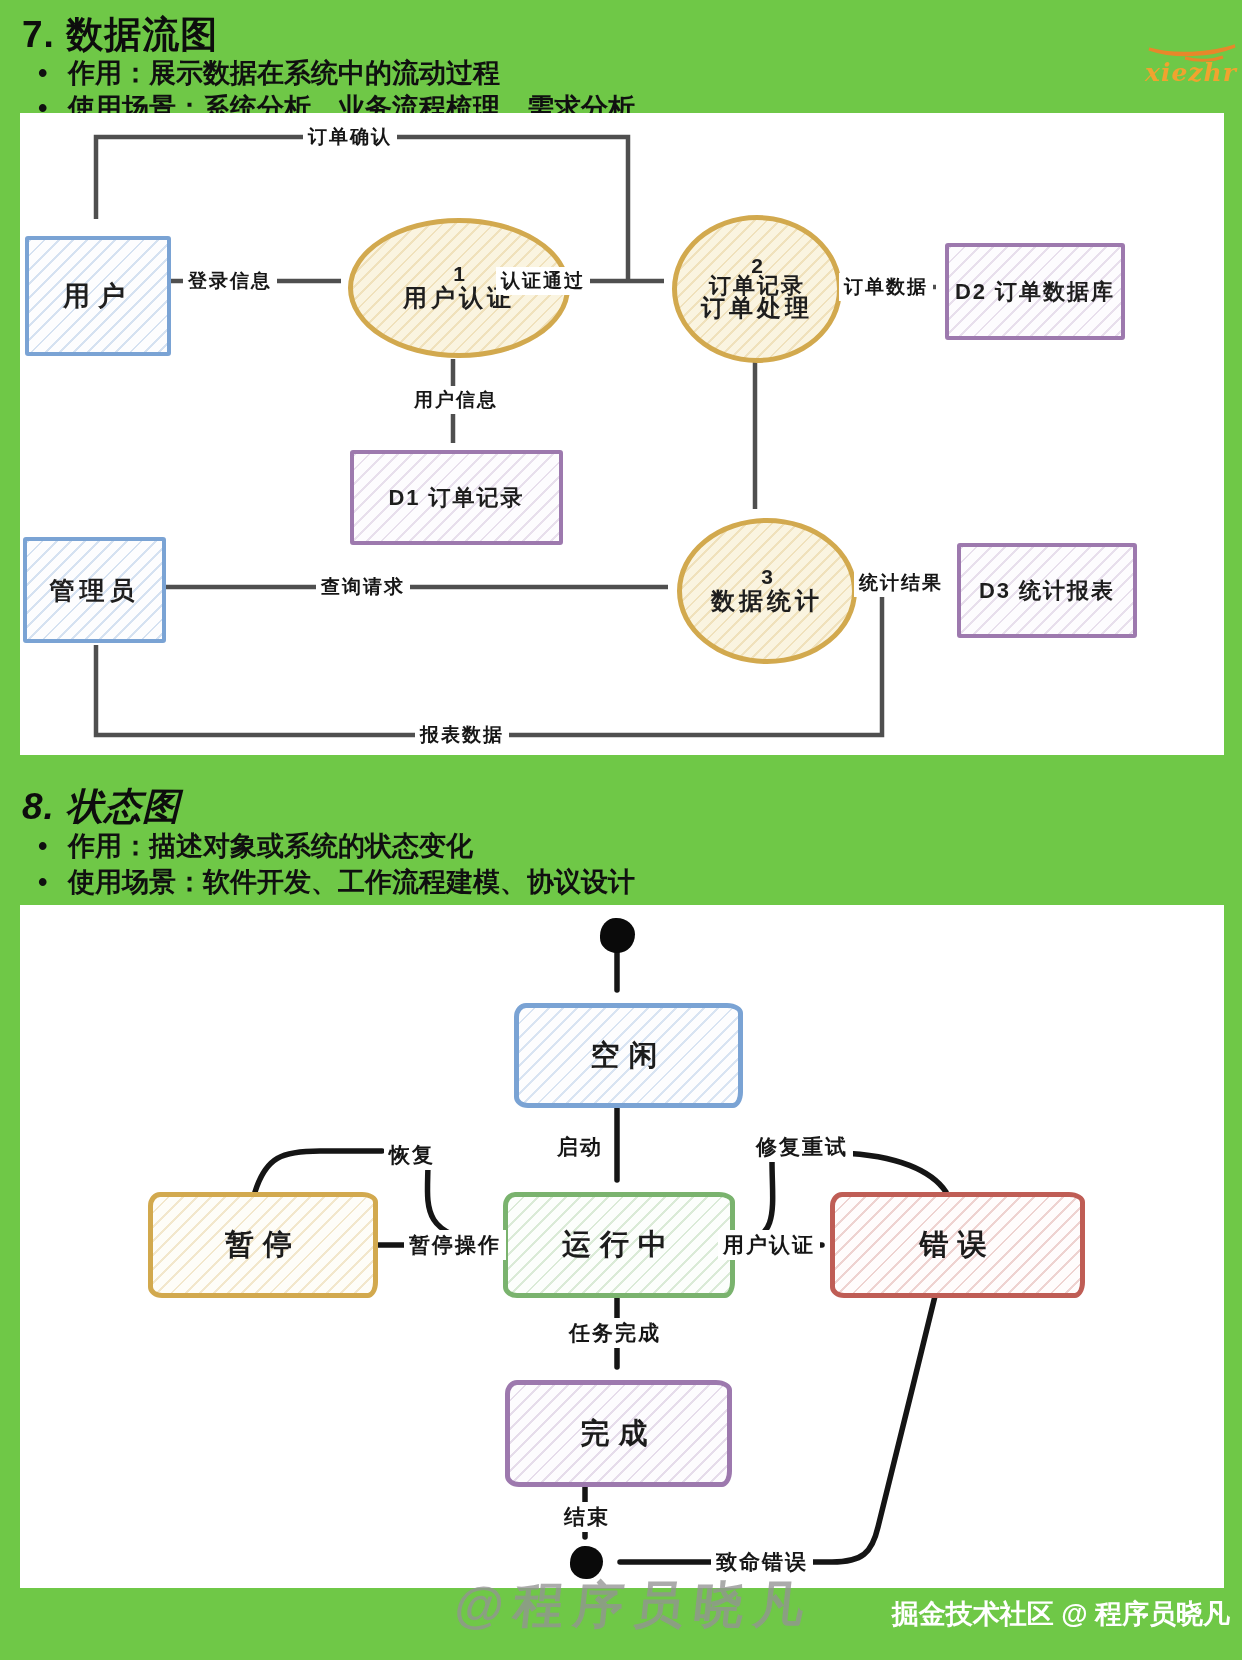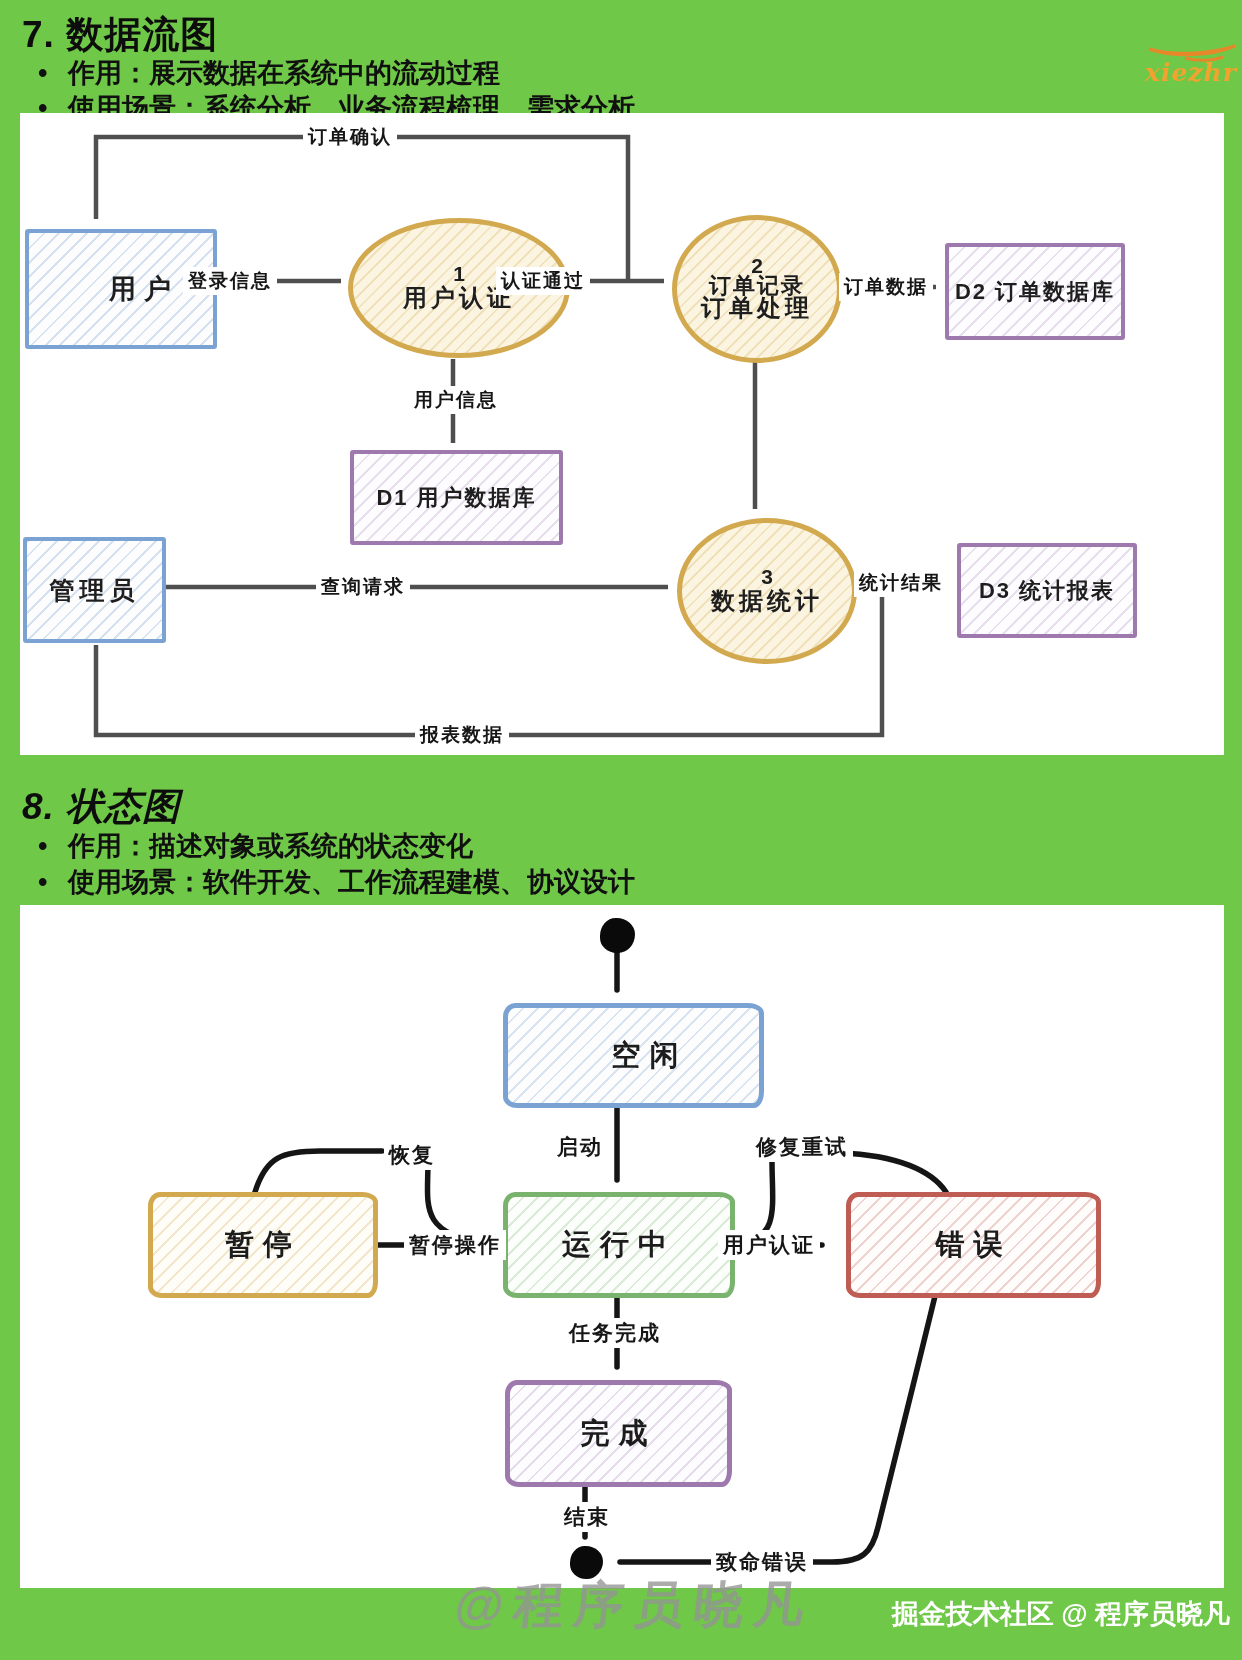--- a/index.html
+++ b/index.html
@@ -36,21 +36,21 @@
     font-size:19px;font-weight:700;color:#161616;letter-spacing:2px;white-space:nowrap;}
   .slabel{font-size:21px;}
 
   
   .sbox{position:absolute;display:flex;align-items:center;justify-content:center;
     font-size:29px;font-weight:700;letter-spacing:9px;color:#1c1c1c;
     border-radius:12px 16px 10px 14px / 14px 10px 16px 11px;border:5px solid #000;}
   .sb-blue{border-color:#7aa3d4;background:repeating-linear-gradient(135deg,rgba(122,163,212,.28) 0 2px,transparent 2px 10px),#fdfdfe;}
   .sb-green{border-color:#7ab36e;background:repeating-linear-gradient(135deg,rgba(122,179,110,.26) 0 2px,transparent 2px 10px),#fcfefc;}
   .sb-gold{border-color:#d2a94e;background:repeating-linear-gradient(135deg,rgba(210,169,78,.26) 0 2px,transparent 2px 10px),#fefdf8;}
-  .sb-red{border-color:#bf5d55;background:repeating-linear-gradient(135deg,rgba(191,93,85,.26) 0 2px,transparent 2px 10px),#fffcfc;margin-left:16px;}
+  .sb-red{border-color:#bf5d55;background:repeating-linear-gradient(135deg,rgba(191,93,85,.26) 0 2px,transparent 2px 10px),#fffcfc;}
   .sb-purple{border-color:#9d79ae;background:repeating-linear-gradient(135deg,rgba(157,121,174,.24) 0 2px,transparent 2px 10px),#fdfcfe;}
 
   .dot{position:absolute;background:#0a0a0a;border-radius:46% 54% 50% 50%/52% 48% 55% 45%;}
 
   
   .logo-text{font-family:"DejaVu Serif","Liberation Serif",serif;font-style:italic;font-weight:bold;
     font-size:25px;color:#f0a32f;letter-spacing:1px;}
 
   
   .watermark{font-size:50px;font-weight:bold;color:rgba(148,148,148,.78);letter-spacing:10px;
@@ -98,21 +98,21 @@
       <path class="dfd-a" d="M143,168 H321" marker-end="url(#ag)"></path>
       <path class="dfd-a" d="M540,168 H644" marker-end="url(#ag)"></path>
       <path class="dfd-a" d="M788,174 H916" marker-end="url(#ag)"></path>
       <path class="dfd-a" d="M433,246 V330" marker-start="url(#ag)" marker-end="url(#ag)"></path>
       <path class="dfd-a" d="M735,242 V396" marker-end="url(#ag)"></path>
       <path class="dfd-a" d="M141,474 H648" marker-end="url(#ag)"></path>
       <path class="dfd-a" d="M829,470 H928" marker-end="url(#ag)"></path>
       <path class="dfd-a" d="M862,470 V622 H76 V532" marker-end="url(#ag)"></path>
     </svg>
 
-    <div class="abs entity" style="left:5px;top:116px;width:138px;height:112px;padding-left:46px;">
+    <div class="abs entity" style="left:5px;top:123px;width:138px;height:112px;">
       <span>用户</span>
     </div>
     <div class="abs entity" style="left:3px;top:424px;width:135px;height:98px;letter-spacing:5px;font-size:25px;">
       <span>管理员</span>
     </div>
 
     <div class="abs process" style="left:328px;top:105px;width:212px;height:130px;">
       <span class="num">1</span>
       <span class="pname">用户认证</span>
     </div>
@@ -124,21 +124,21 @@
         <span class="pname">订单处理</span>
       </span>
     </div>
 
     <div class="abs process" style="left:657px;top:405px;width:170px;height:136px;">
       <span class="num">3</span>
       <span class="pname">数据统计</span>
     </div>
 
     <div class="abs store" style="left:330px;top:337px;width:205px;height:87px;">
-      <span>D1 用户数据库</span>
+      <span>D1 订单记录</span>
     </div>
     <div class="abs store" style="left:925px;top:130px;width:172px;height:89px;">
       <span>D2 订单数据库</span>
     </div>
     <div class="abs store" style="left:937px;top:430px;width:172px;height:87px;">
       <span>D3 统计报表</span>
     </div>
 
     <div class="elabel" style="left:330px;top:24px;">订单确认</div>
     <div class="elabel" style="left:210px;top:168px;">登录信息</div>
@@ -176,21 +176,21 @@
       <path class="st-a" d="M820,248 C878,250 912,266 926,287"></path>
       <path class="st-a" d="M752,256 C752,300 760,332 722,338" marker-end="url(#ab)"></path>
       <path class="st-a" d="M597,383 V462" marker-end="url(#ab)"></path>
       <path class="st-a" d="M565,572 V632" marker-end="url(#ab)"></path>
       <path class="st-a" d="M916,387 C898,462 868,580 858,622 C852,648 842,657 812,657 H600" marker-end="url(#ab)"></path>
     </svg>
 
     <div class="dot" style="left:580px;top:13px;width:35px;height:35px;"></div>
     <div class="dot" style="left:550px;top:641px;width:33px;height:33px;"></div>
 
-    <div class="sbox sb-blue" style="left:483px;top:98px;width:219px;height:95px;padding-left:32px;">
+    <div class="sbox sb-blue" style="left:494px;top:98px;width:219px;height:95px;">
       <span>空闲</span>
     </div>
     <div class="sbox sb-gold" style="left:128px;top:287px;width:220px;height:96px;">
       <span>暂停</span>
     </div>
     <div class="sbox sb-green" style="left:483px;top:287px;width:222px;height:96px;">
       <span>运行中</span>
     </div>
     <div class="sbox sb-red" style="left:810px;top:287px;width:245px;height:96px;">
       <span>错误</span>

